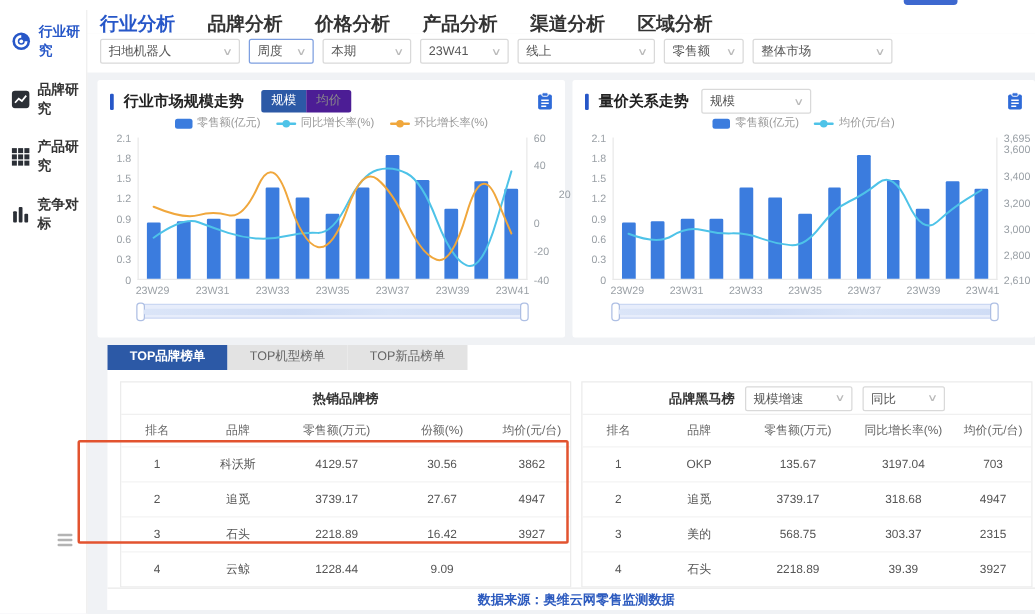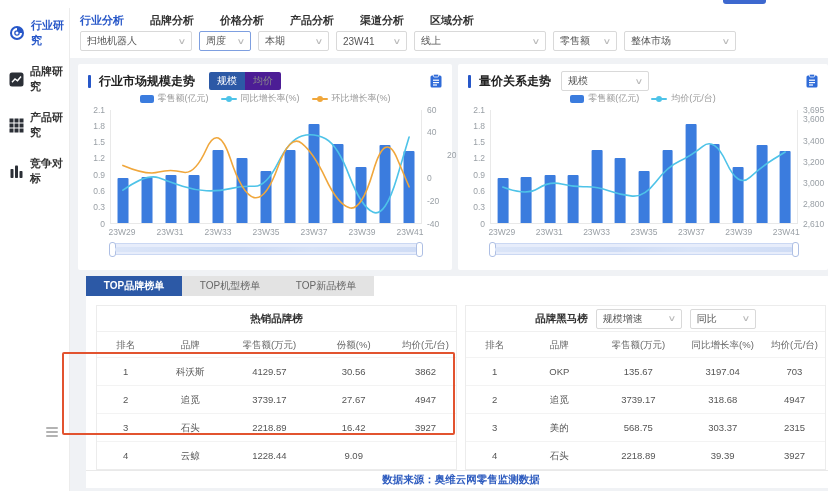--- a/index.html
+++ b/index.html
@@ -9,31 +9,31 @@
   .topbar{height:8px;background:#fff;position:relative;}
   .top-sliver{position:absolute;left:723px;top:0;width:43px;height:4px;background:#3d68cf;border-radius:0 0 3px 3px;cursor:pointer;}
 
   .app{display:flex;height:483px;}
   .sidebar{width:70px;background:#fff;border-right:1px solid #ececec;padding-top:2px;flex:none;}
   .side-item{display:flex;align-items:center;gap:6px;padding-left:9px;height:46px;font-size:11px;font-weight:bold;color:#333;cursor:pointer;font-family:Liberation Mono, monospace;}
   .side-item.active{color:#2757c8;}
   .side-item .icn{display:flex;align-items:center;}
 
   .main{flex:1;display:flex;flex-direction:column;min-width:0;}
-  .navrow{background:#fff;display:flex;gap:26px;padding:5px 0 0 10px;height:19px;font-size:11px;font-weight:bold;color:#333;}
+  .navrow{background:#fff;display:flex;gap:26px;padding:5px 0 0 10px;height:19px;font-size:15px;font-weight:bold;color:#333;}
   .nav-tab{cursor:pointer;line-height:14px;}
   .nav-tab.active{color:#2757c8;}
   .filterrow{background:#fff;display:flex;gap:7px;padding:4px 0 7px 10px;height:31px;}
   .select{height:20px;border:1px solid #d9d9d9;border-radius:2px;display:flex;align-items:center;justify-content:space-between;padding:0 6px;font-size:10px;color:#555;background:#fff;cursor:pointer;}
   .select.focused{border-color:#7e9fe0;}
   .filterrow .select:nth-child(1){width:112px;}
   .filterrow .select:nth-child(2){width:52px;}
   .filterrow .select:nth-child(3){width:71px;}
   .filterrow .select:nth-child(4){width:71px;}
-  .filterrow .select:nth-child(5){width:132px;}
+  .filterrow .select:nth-child(5){width:110px;}
   .filterrow .select:nth-child(6){width:64px;}
   .filterrow .select:nth-child(7){width:112px;}
   .chev{color:#b9b9b9;font-size:8px;transform:scaleX(1.5);display:inline-block;margin-left:4px;}
 
   .content{flex:1;padding:6px 12px 0 8px;}
   .panels{display:flex;gap:6px;}
   .panel{background:#fff;border-radius:2px;height:206px;}
   .panel.pl{width:374px;flex:none;}
   .panel.pr{width:370px;flex:none;}
   .p-head{display:flex;align-items:center;gap:8px;padding:8px 10px 0 10px;height:26px;}

